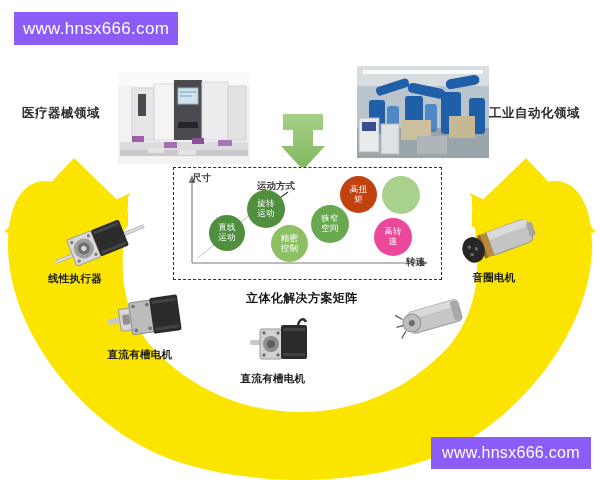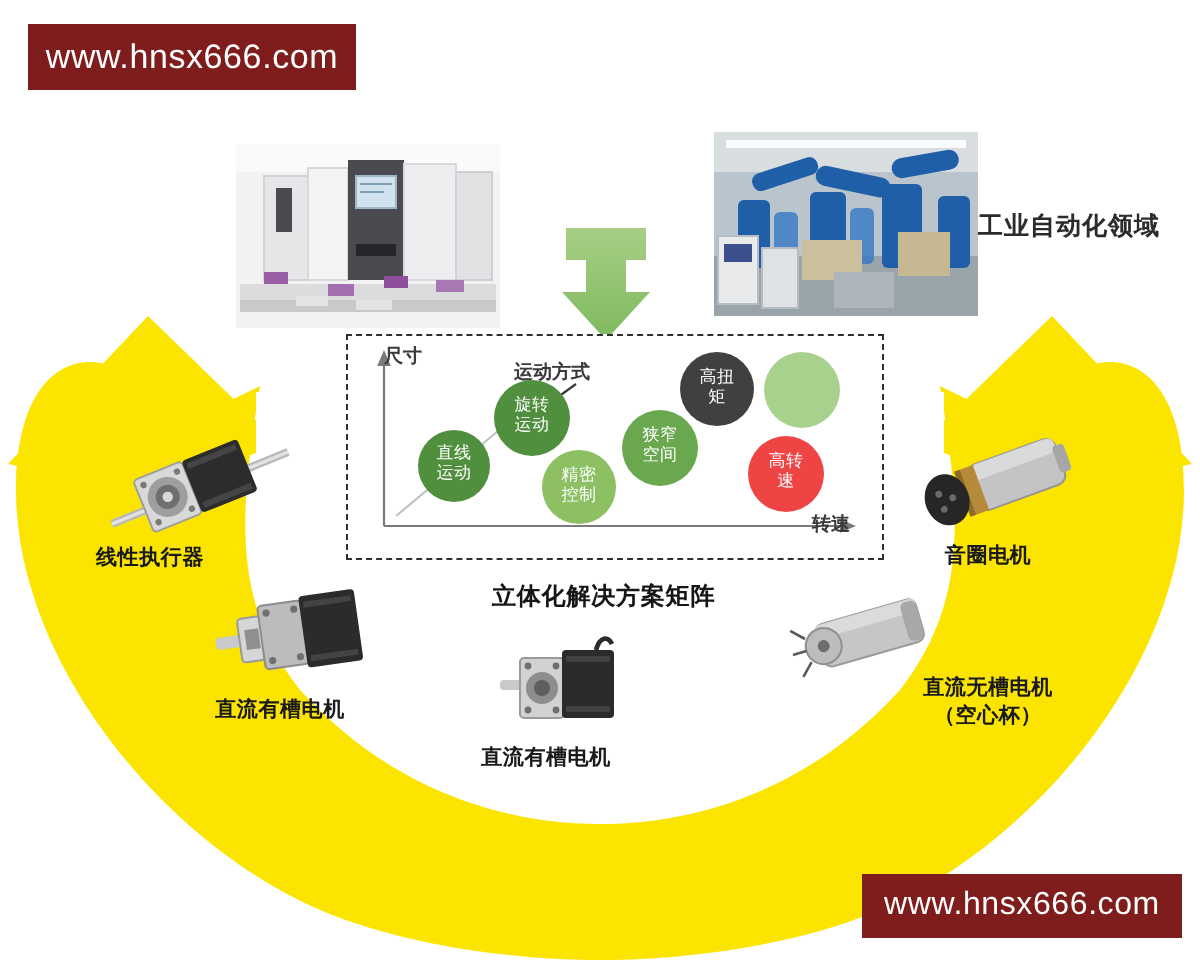--- a/index.html
+++ b/index.html
@@ -11,21 +11,21 @@
   #stage{
     position:relative;
     width:600px;height:480px;
     background:#ffffff;
     overflow:hidden;
   }
 
   
   .watermark{
     position:absolute;
-    background:#7f1d1d;
+    background:#8b5cf6;
     color:#ffffff;
     font-family:"Liberation Sans","DejaVu Sans",sans-serif;
     letter-spacing:.3px;
     display:flex;align-items:center;justify-content:center;
     white-space:nowrap;
   }
   #wm-top{left:14px;top:12px;width:164px;height:33px;font-size:17px;}
   #wm-bottom{left:431px;top:437px;width:160px;height:32px;font-size:16px;}
 
   
@@ -214,20 +214,21 @@
       <rect x="2" y="52" width="20" height="34" fill="#e8eaec" stroke="#b6bcc1"></rect>
       <rect x="5" y="56" width="14" height="9" fill="#3a4f8c"></rect>
       <rect x="24" y="58" width="18" height="30" fill="#dfe2e5" stroke="#b6bcc1"></rect>
 
       <rect x="44" y="54" width="30" height="20" fill="#cbbf9e"></rect>
       <rect x="92" y="50" width="26" height="22" fill="#c6b893"></rect>
       <rect x="60" y="70" width="30" height="18" fill="#aeb6bb"></rect>
     </svg>
   </div>
 
+  <div class="region-label" id="label-medical">医疗器械领域</div>
   <div class="region-label" id="label-industrial">工业自动化领域</div>
 
 
   <svg id="green-arrow" viewBox="0 0 52 60">
     <defs>
       <linearGradient id="gArrow" x1="0" y1="0" x2="0" y2="1">
         <stop offset="0%" stop-color="#a7cf87"></stop>
         <stop offset="100%" stop-color="#7fb95e"></stop>
       </linearGradient>
     </defs>
@@ -274,27 +275,27 @@
             <span>精密</span>
             <span>控制</span>
           </div>
         </div>
         <div class="bubble" style="left: 137px; top: 37px; width: 38px; height: 38px; background: rgb(106, 168, 79);">
           <div>
             <span>狭窄</span>
             <span>空间</span>
           </div>
         </div>
-        <div class="bubble" style="left: 166px; top: 8px; width: 37px; height: 37px; background: #404040;">
+        <div class="bubble" style="left: 166px; top: 8px; width: 37px; height: 37px; background: #c2410c;">
           <div>
             <span>高扭</span>
             <span>矩</span>
           </div>
         </div>
-        <div class="bubble" style="left: 200px; top: 50px; width: 38px; height: 38px; background: #ef4444;">
+        <div class="bubble" style="left: 200px; top: 50px; width: 38px; height: 38px; background: #ec4899;">
           <div>
             <span>高转</span>
             <span>速</span>
           </div>
         </div>
         <div class="bubble" style="left: 208px; top: 8px; width: 38px; height: 38px; background: rgb(169, 209, 142);">
           <div>
             <span></span>
           </div>
         </div>
@@ -374,24 +375,20 @@
         <rect x="16" y="12" width="52" height="7" rx="3" fill="#e0e0e0" opacity=".8"></rect>
         <rect x="60" y="13" width="8" height="20" rx="3" fill="#a8a8a8"></rect>
         <circle cx="18" cy="23" r="9" fill="#bdbdbd" stroke="#909090"></circle>
         <circle cx="18" cy="23" r="3" fill="#6d6d6d"></circle>
         <line x1="10" y1="17" x2="4" y2="11" stroke="#5a5a5a" stroke-width="1.3"></line>
         <line x1="10" y1="29" x2="4" y2="35" stroke="#5a5a5a" stroke-width="1.3"></line>
         <line x1="9" y1="23" x2="2" y2="23" stroke="#5a5a5a" stroke-width="1.3"></line>
       </g>
     </svg>
   </div>
-  <div class="product-label" style="left:494px;top:337px;transform:translateX(-50%);line-height:1.35;">
-    <span>直流无槽电机</span>
-    <span class="line2">（空心杯）</span>
-  </div>
 
   <div class="product" id="prod-voicecoil" style="left:456px;top:216px;">
     <svg width="84" height="50" viewBox="0 0 84 50">
       <g transform="rotate(-20 42 25)">
         <rect x="30" y="13" width="46" height="24" rx="5" fill="#c4c4c4" stroke="#959595"></rect>
         <rect x="30" y="13" width="46" height="8" rx="4" fill="#dedede" opacity=".85"></rect>
         <rect x="26" y="13" width="8" height="24" fill="#b58a3a"></rect>
         <rect x="24" y="13" width="3" height="24" fill="#8f6a26"></rect>
         <ellipse cx="16" cy="25" rx="11" ry="13" fill="#262626"></ellipse>
         <circle cx="13" cy="21" r="1.7" fill="#6a6a6a"></circle>

